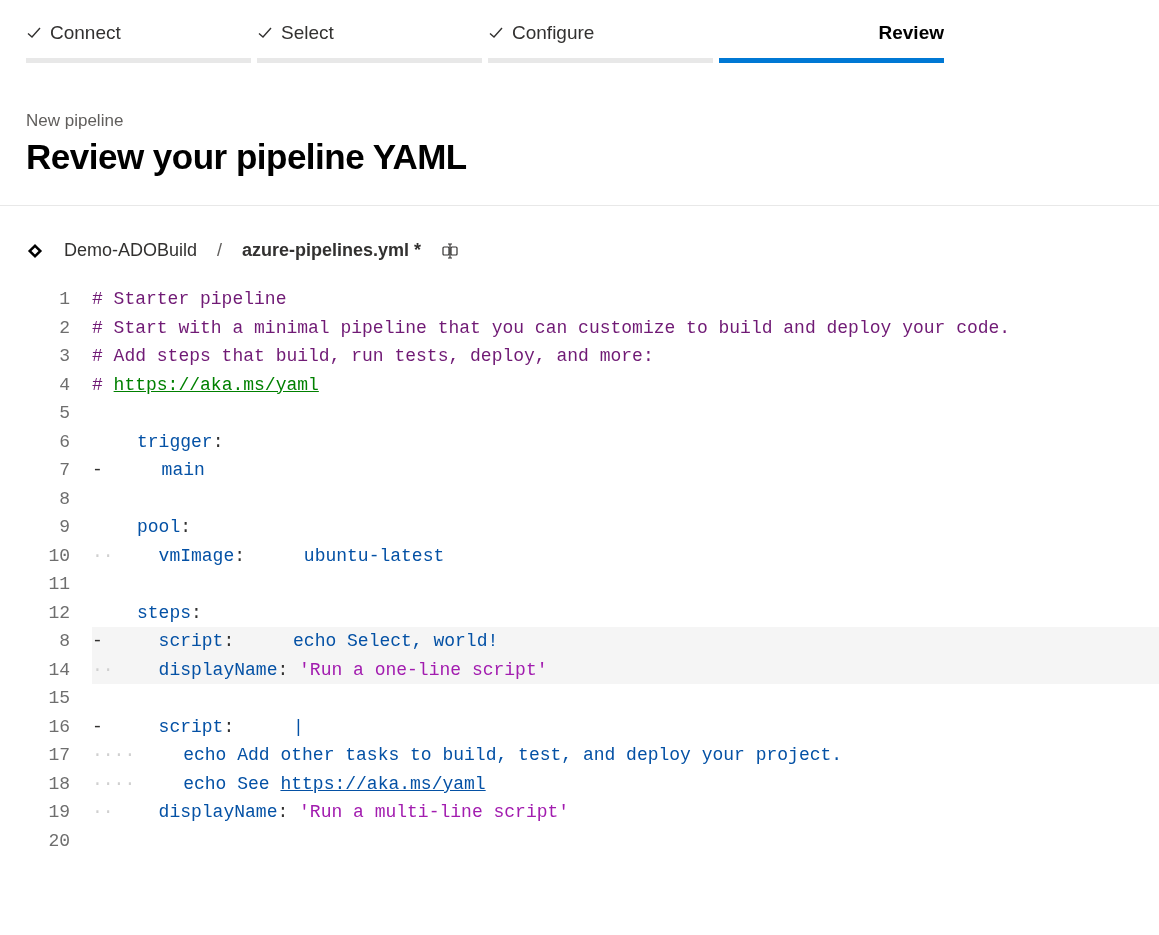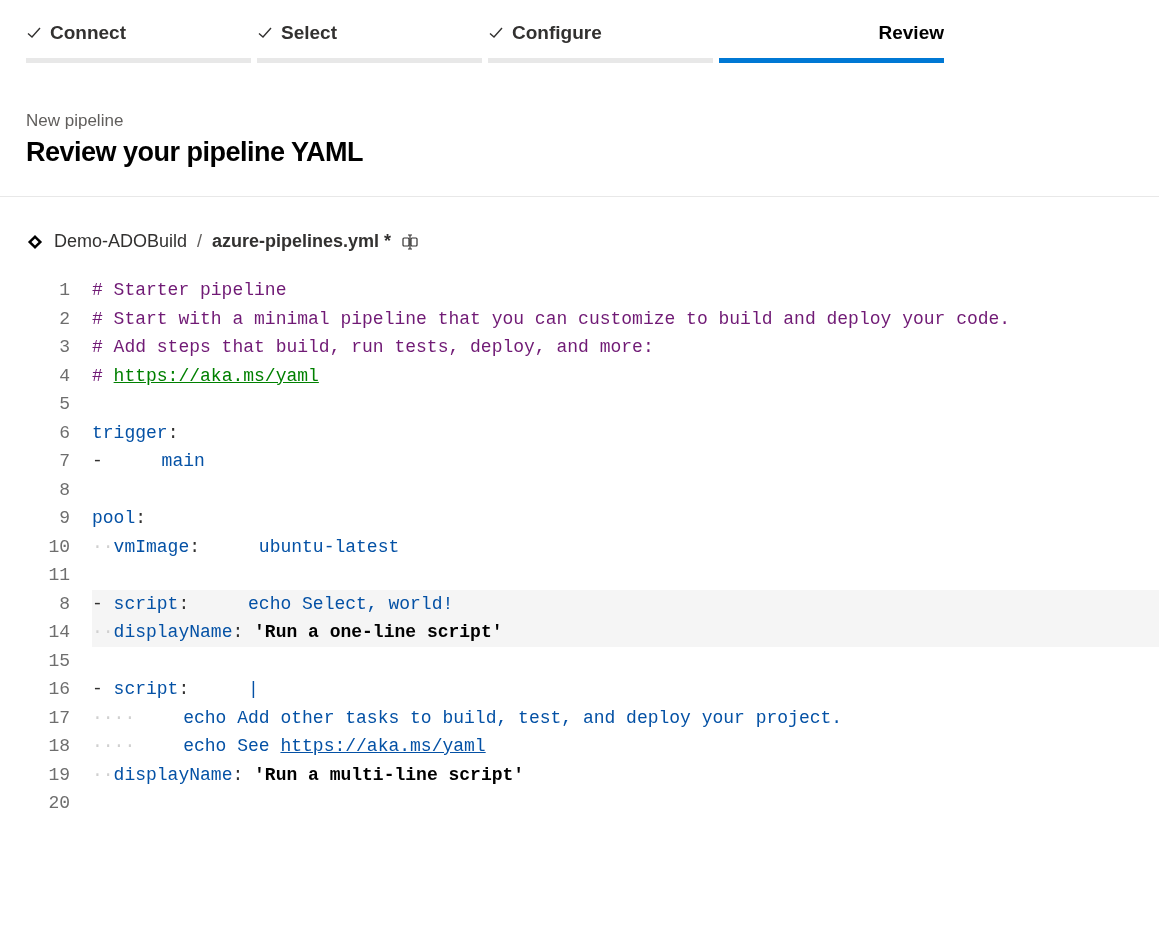--- a/index.html
+++ b/index.html
@@ -18,21 +18,21 @@
       display: flex;
       flex-direction: column;
       gap: 10px;
       max-width: 225px;
     }
     .step-label-row {
       display: flex;
       align-items: center;
       gap: 8px;
       font-size: 19px;
-      font-weight: 700;
+      font-weight: 400;
       color: #323130;
       padding-bottom: 4px;
     }
     .step.active .step-label-row { font-weight: 600; color: #000; justify-content: flex-end; }
     .step-bar {
       height: 5px;
       background: #e8e8e8;
       width: 100%;
     }
     .step.active .step-bar {
@@ -49,29 +49,29 @@
     .header-block {
       padding: 48px 26px 28px 26px;
       border-bottom: 1px solid #e8e8e8;
     }
     .breadcrumb-small {
       font-size: 17px;
       color: #605e5c;
       margin-bottom: 6px;
     }
     .page-title {
-      font-size: 27px;
+      font-size: 35px;
       font-weight: 700;
       color: #000;
       letter-spacing: -0.5px;
     }
     .file-path-row {
       display: flex;
       align-items: center;
-      gap: 10px;
+      gap: 20px;
       padding: 34px 26px 20px 26px;
       font-size: 18px;
       color: #323130;
     }
     .diamond-icon {
       width: 18px;
       height: 18px;
       display: inline-flex;
       align-items: center;
       justify-content: center;
@@ -101,23 +101,23 @@
       flex-shrink: 0;
     }
     .code {
       white-space: pre;
       flex: 1;
     }
     .code.highlight {
       background: #f5f5f5;
     }
     .tok-comment { color: #701a75; }
-    .tok-key { color: #0451a5; }
+    .tok-key { color: #0451a5; margin-left: 45px; }
     .tok-value { color: #0451a5; padding-left: 48px; }
-    .tok-string { color: #000000; font-weight: bold; }
+    .tok-string { color: #a21caf; }
     .tok-punc { color: #323130; }
     .tok-url { color: #008000; text-decoration: underline; }
     .tok-url2 { color: #0451a5; text-decoration: underline; }
     .ws { color: #d0d0d0; }
   </style>
 </head>
 <body>
 
 <div class="stepper">
   <div class="step">
@@ -224,20 +224,24 @@
     </div>
     <div class="editor-line">
       <div class="gutter">10</div>
       <div class="code"><span class="ws">··</span><span class="tok-key">vmImage</span><span class="tok-punc">: </span><span class="tok-value">ubuntu-latest</span></div>
     </div>
     <div class="editor-line">
       <div class="gutter">11</div>
       <div class="code"><span></span></div>
     </div>
     <div class="editor-line">
+      <div class="gutter">12</div>
+      <div class="code"><span class="tok-key">steps</span><span class="tok-punc">:</span></div>
+    </div>
+    <div class="editor-line">
       <div class="gutter">8</div>
       <div class="code highlight"><span class="tok-punc">- </span><span class="tok-key">script</span><span class="tok-punc">: </span><span class="tok-value">echo Select, world!</span></div>
     </div>
     <div class="editor-line">
       <div class="gutter">14</div>
       <div class="code highlight"><span class="ws">··</span><span class="tok-key">displayName</span><span class="tok-punc">: </span><span class="tok-string">'Run a one-line script'</span></div>
     </div>
     <div class="editor-line">
       <div class="gutter">15</div>
       <div class="code"><span></span></div>

